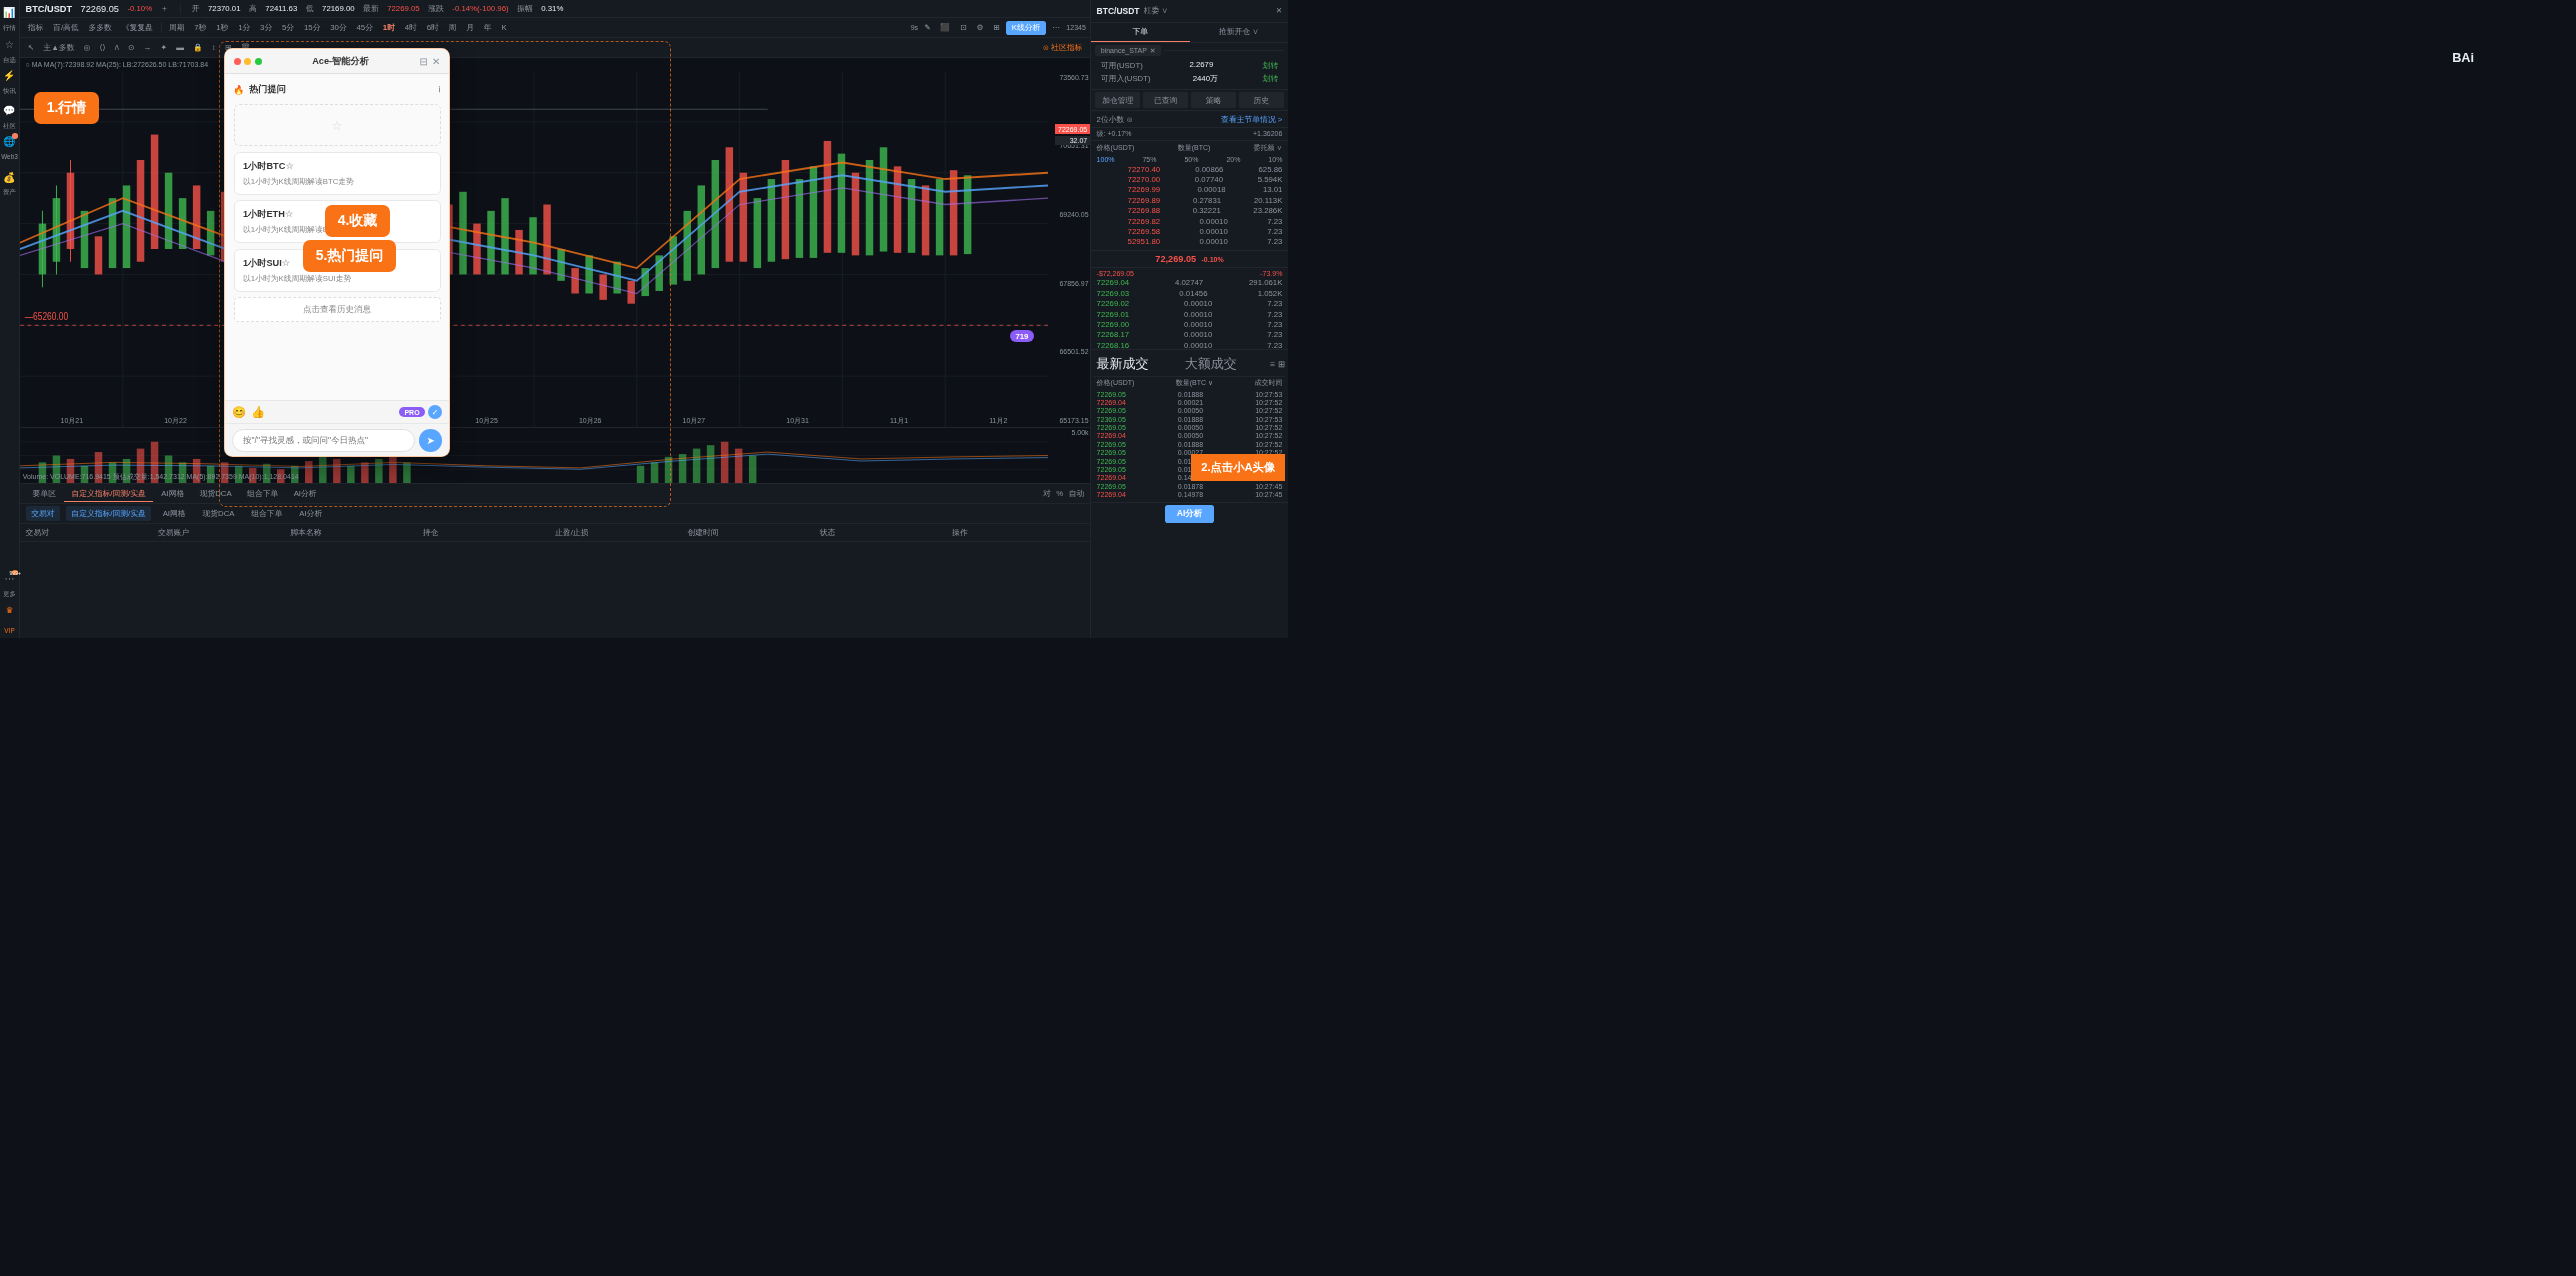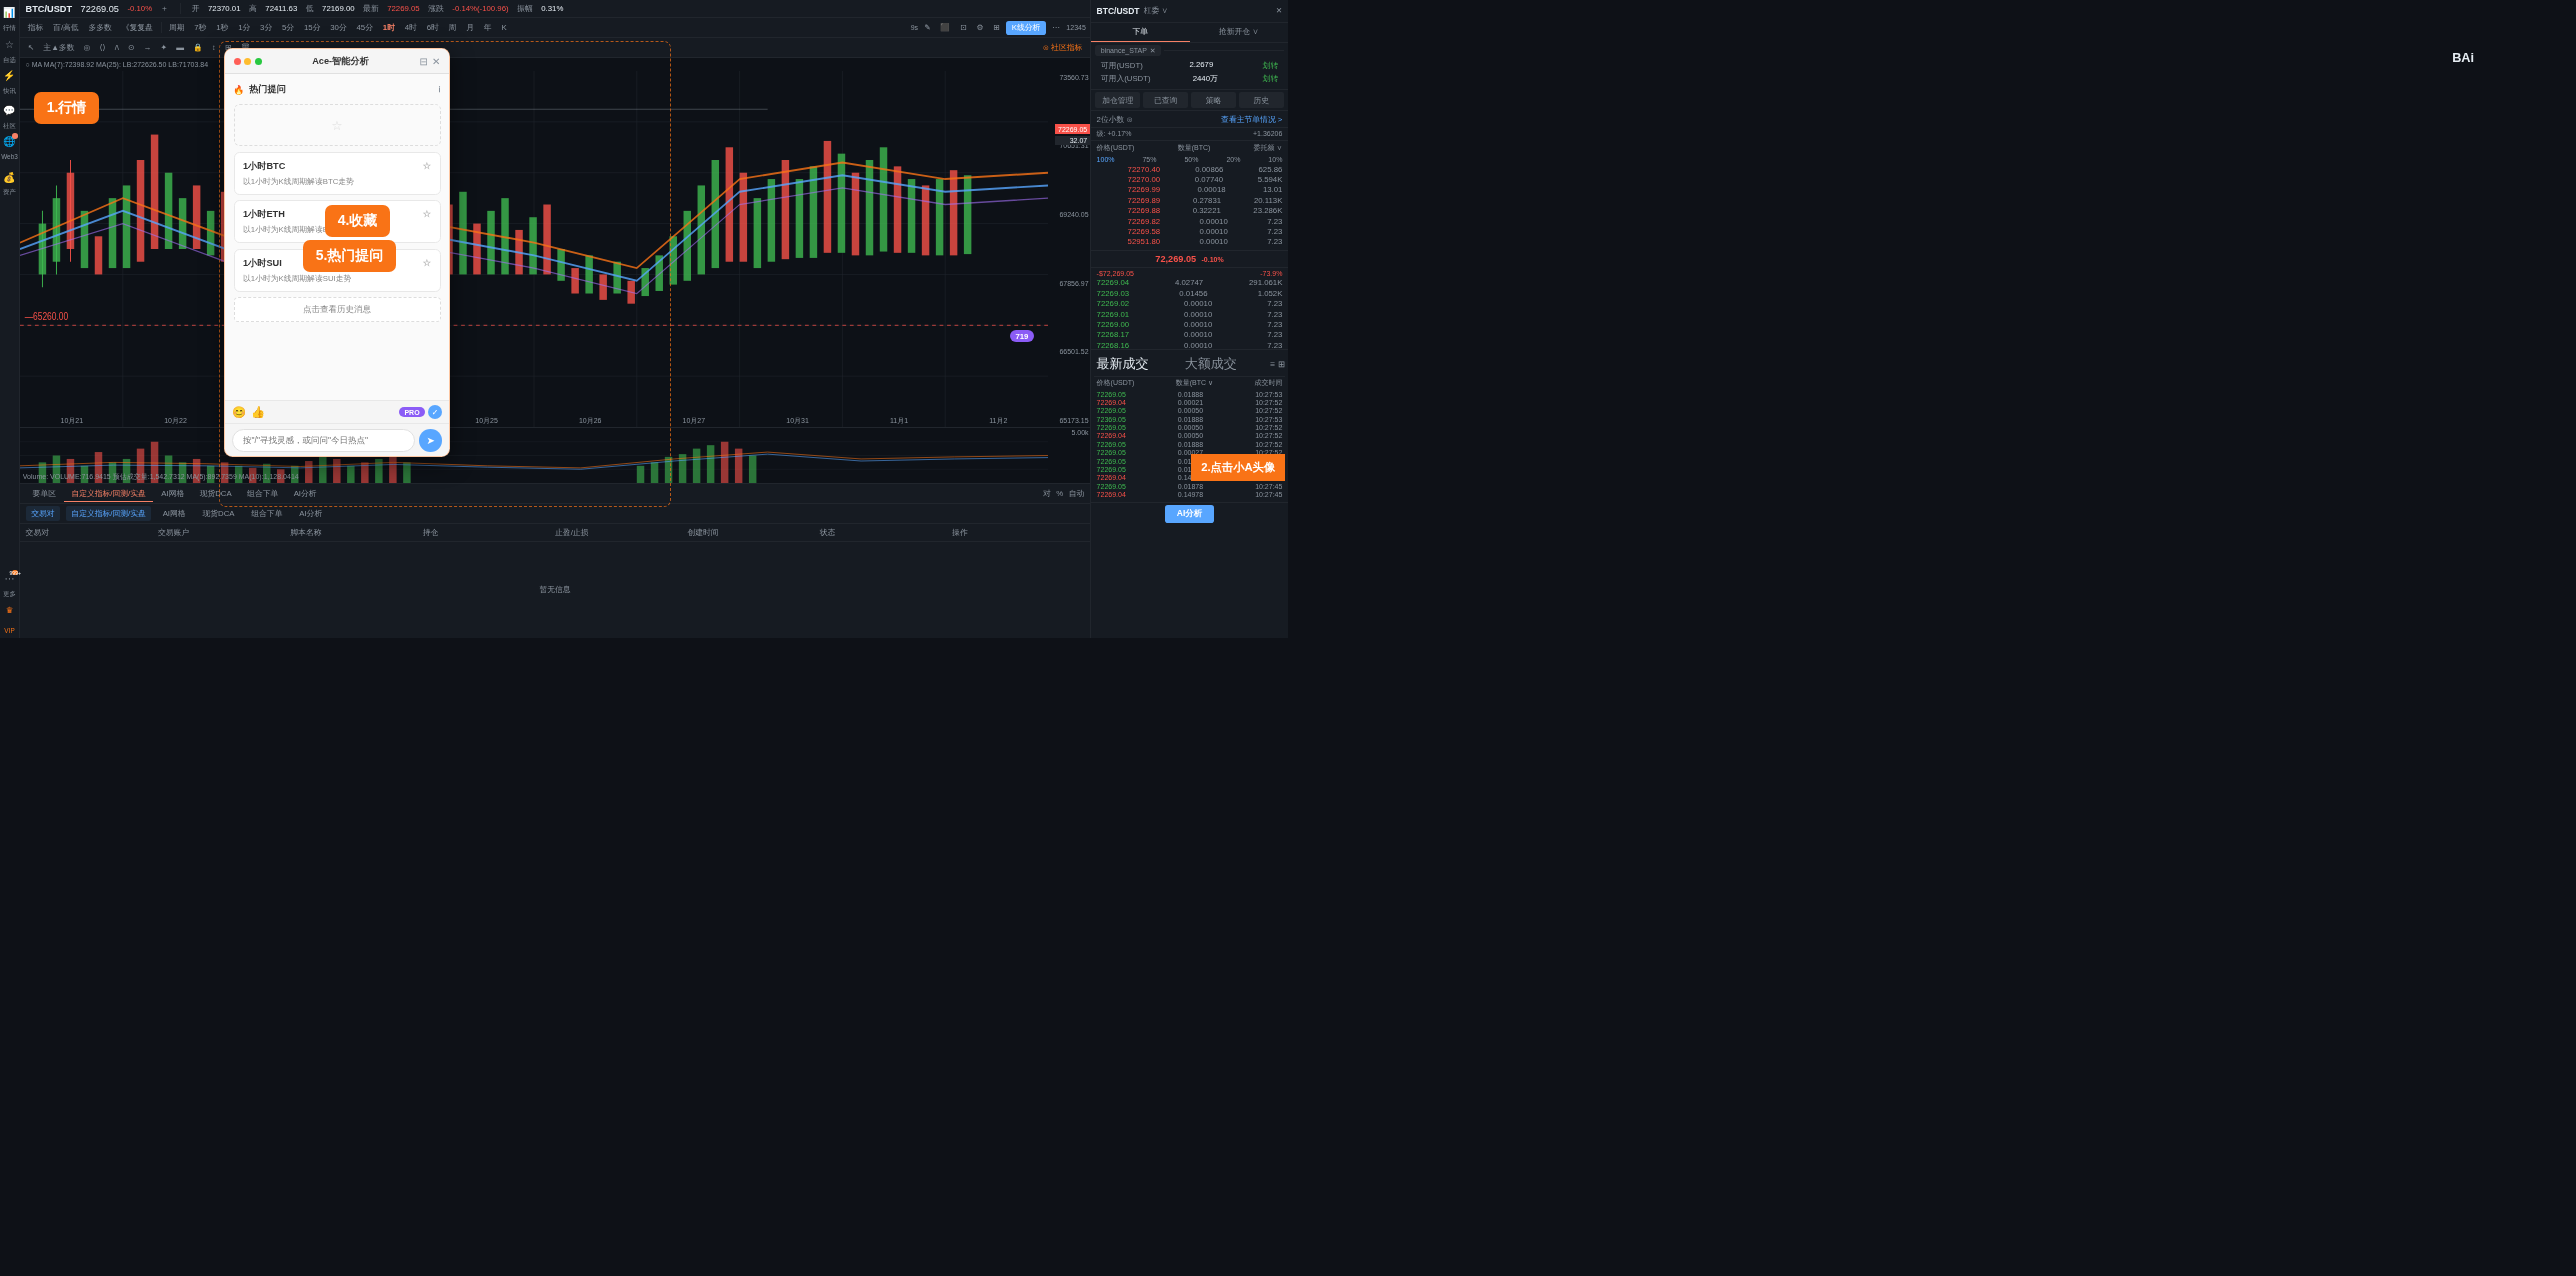--- a/index.html
+++ b/index.html
@@ -80,21 +80,21 @@
     .ace-dialog { position: absolute; top: 42px; left: 205px; width: 226px; height: 409px; background: #ffffff; border-radius: 8.5px; box-shadow: 0 5.6px 22.6px rgba(0,0,0,0.5); pointer-events: all; display: flex; flex-direction: column; overflow: hidden; border: 1.4px solid rgba(249,115,22,0.4); }
     .ace-title-bar { height: 25.4px; background: #f5f5f5; display: flex; align-items: center; padding: 0 8.5px; justify-content: space-between; border-bottom: 0.7px solid #e0e0e0; flex-shrink: 0; }
     .ace-title { font-size: 9.2px; color: #333; font-weight: bold; }
     .ace-dots { display: flex; gap: 3.5px; }
     .dot-red { width: 7px; height: 7px; border-radius: 50%; background: #ff5f57; }
     .dot-yellow { width: 7px; height: 7px; border-radius: 50%; background: #febc2e; }
     .dot-green { width: 7px; height: 7px; border-radius: 50%; background: #28c840; }
     .ace-content { flex: 1; overflow-y: auto; padding: 8.5px; background: #fafafa; }
     .ace-hot-title { display: flex; align-items: center; gap: 4.2px; margin-bottom: 8.5px; font-size: 9.2px; color: #333; font-weight: bold; }
     .ace-hot-item { background: white; border: 0.7px solid #e8e8e8; border-radius: 5.6px; padding: 7px 8.5px; margin-bottom: 5.6px; cursor: pointer; }
-    .ace-hot-item-title { font-size: 9.2px; color: #333; font-weight: bold; margin-bottom: 2.8px; display: flex; justify-content: space-between; }
+    .ace-hot-item-title { font-size: 9.2px; color: #333; font-weight: bold; margin-bottom: 2.8px; display: flex; justify-content: flex-start; }
     .ace-hot-item-desc { font-size: 7.8px; color: #888; }
     .ace-history-btn { width: 100%; text-align: center; padding: 5.6px; color: #888; font-size: 8.5px; cursor: pointer; border: 0.7px dashed #ddd; border-radius: 4.2px; background: white; margin-top: 5.6px; }
     .ace-input { flex: 1; background: white; border: 0.7px solid #e0e0e0; border-radius: 14px; padding: 5.6px 10px; font-size: 8.5px; color: #333; }
     .ace-send { width: 22.6px; height: 22.6px; background: #58a6ff; border-radius: 50%; display: flex; align-items: center; justify-content: center; cursor: pointer; color: white; font-size: 10px; }
     .pro-badge { background: #8b5cf6; color: white; border-radius: 7px; padding: 1.4px 5.6px; font-size: 7px; font-weight: bold; }
     .ace-fav-area { display: flex; align-items: center; justify-content: center; height: 42px; border: 1.4px dashed #ddd; border-radius: 5.6px; margin-bottom: 5.6px; color: #bbb; font-size: 7.8px; flex-direction: column; gap: 2.8px; }
     
     
     .ann-box { position: absolute; background: #f97316; color: white; border-radius: 7px; padding: 7px 12.7px; font-size: 14px; font-weight: bold; z-index: 300; white-space: nowrap; }
     
@@ -463,23 +463,20 @@
       <div class="bottom-table-header">
         <div class="bottom-table-col">交易对</div>
         <div class="bottom-table-col">交易账户</div>
         <div class="bottom-table-col">脚本名称</div>
         <div class="bottom-table-col">持仓</div>
         <div class="bottom-table-col">止盈/止损</div>
         <div class="bottom-table-col">创建时间</div>
         <div class="bottom-table-col">状态</div>
         <div class="bottom-table-col">操作</div>
       </div>
-      <div class="bottom-empty">
-        <span>暂无信息</span>
-      </div>
     </div>
   </div>
 
   <div class="right-panel">
 
     <div class="right-panel-header">
       <div style="display:flex;align-items:center;gap:4.2px;">
         <span class="right-panel-title">BTC/USDT</span>
         <span style="font-size:7.8px;color:#8b949e;cursor:pointer;">杠委 ∨</span>
       </div>

